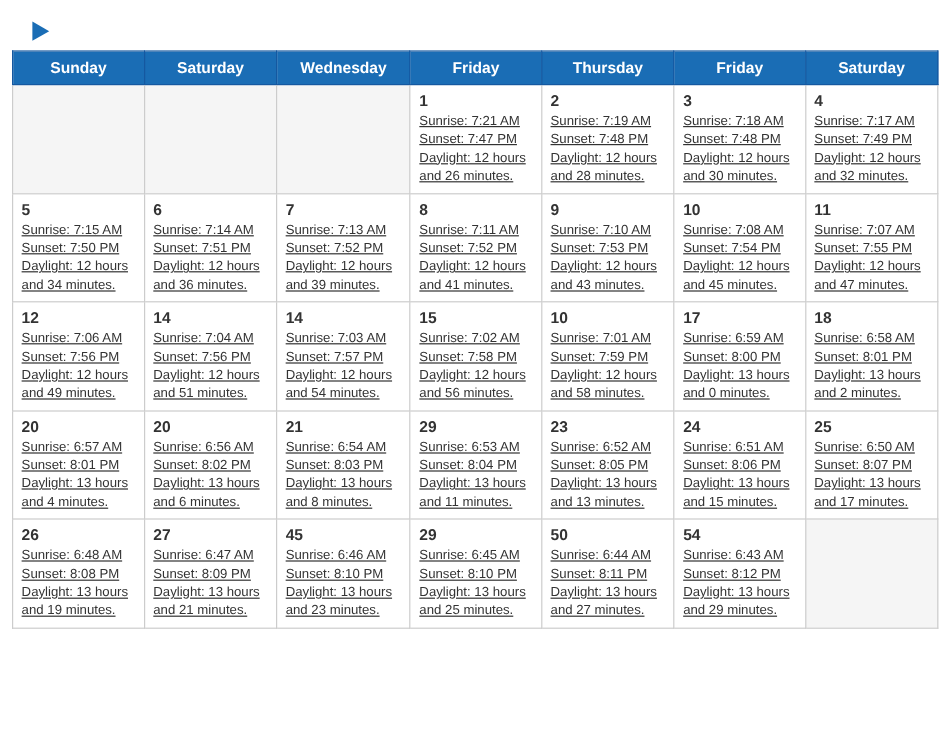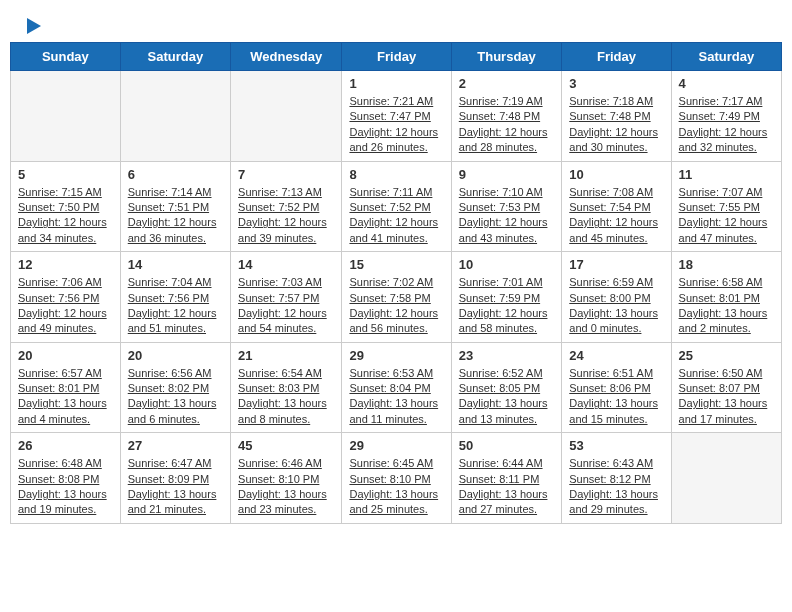--- a/index.html
+++ b/index.html
@@ -251,19 +251,19 @@
         </td>
         <td>
           <span class="day-number">29</span>
           <div class="cell-content">Sunrise: 6:45 AM<br>Sunset: 8:10 PM<br>Daylight: 13 hours and 25 minutes.</div>
         </td>
         <td>
           <span class="day-number">50</span>
           <div class="cell-content">Sunrise: 6:44 AM<br>Sunset: 8:11 PM<br>Daylight: 13 hours and 27 minutes.</div>
         </td>
         <td>
-          <span class="day-number">53</span>
+          <span class="day-number">54</span>
           <div class="cell-content">Sunrise: 6:43 AM<br>Sunset: 8:12 PM<br>Daylight: 13 hours and 29 minutes.</div>
         </td>
         <td class="empty"></td>
       </tr>
     </tbody>
 </table>
 
 </body></html>

